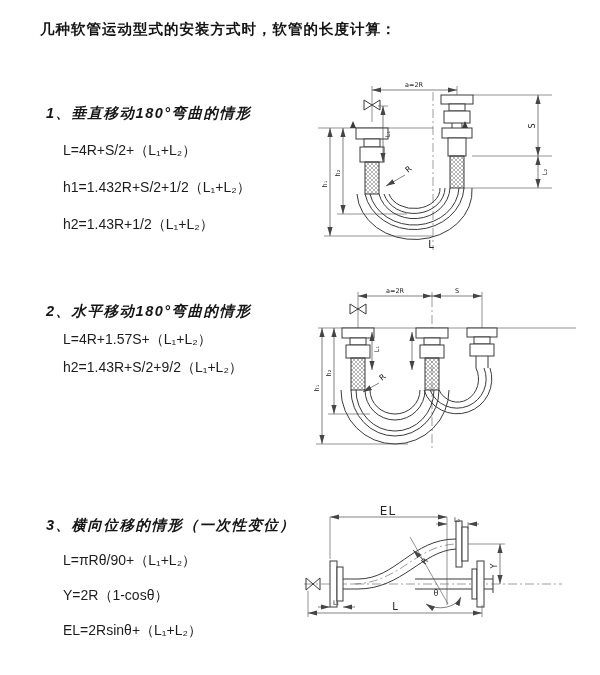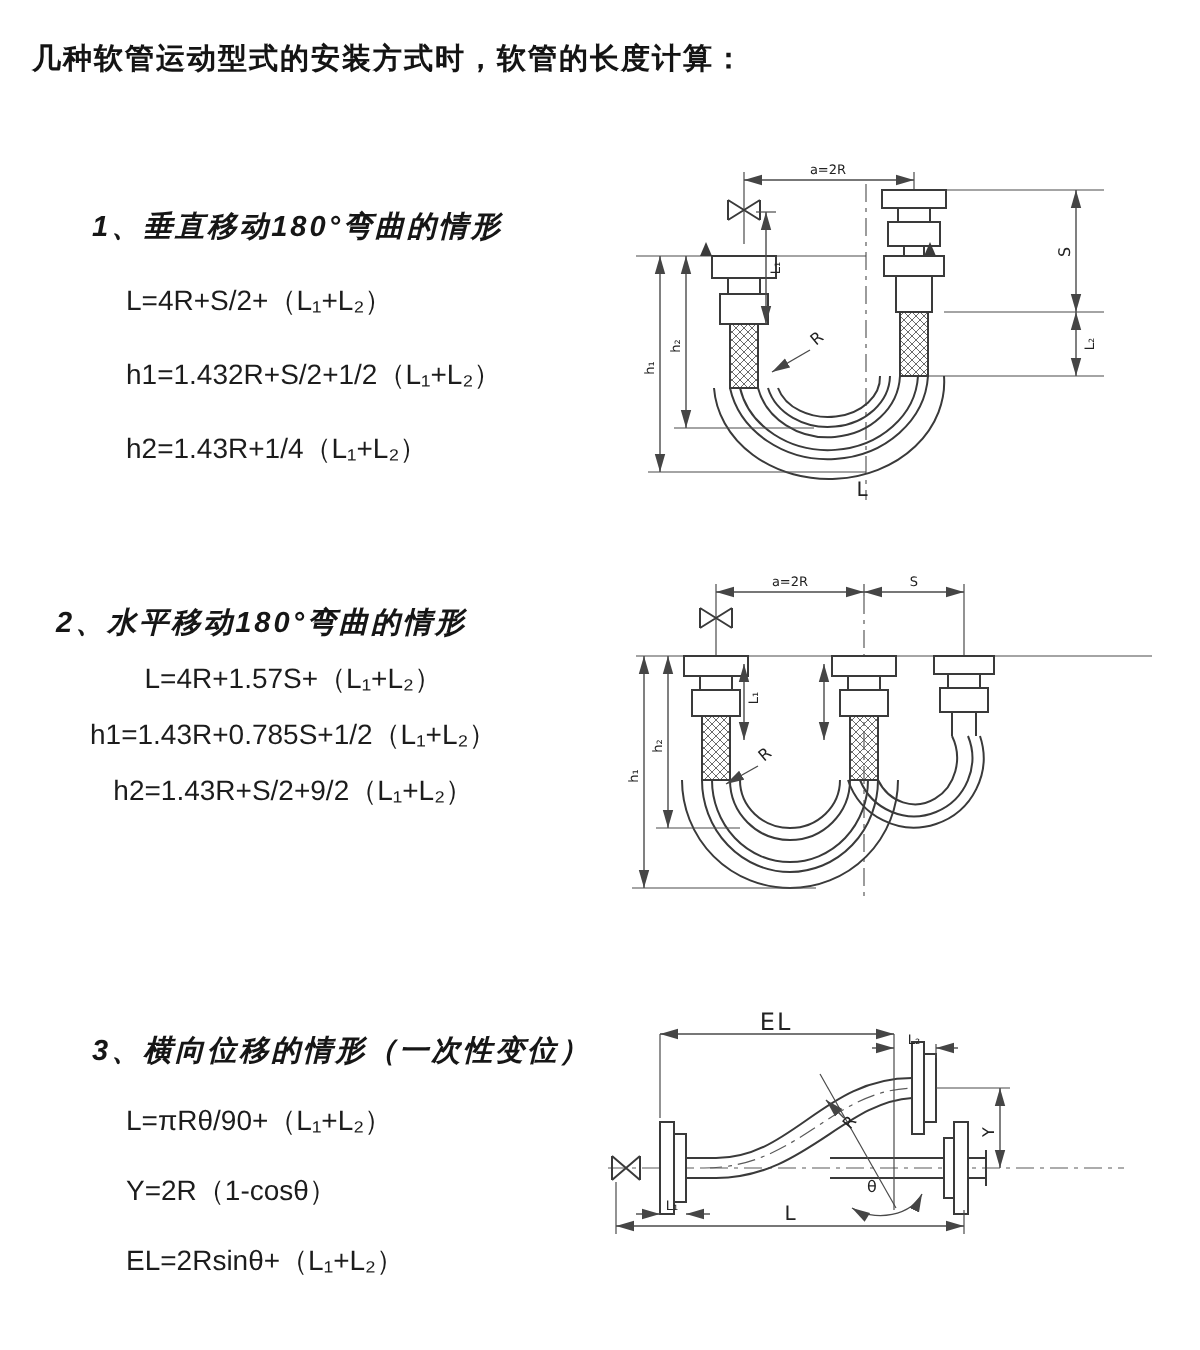--- a/index.html
+++ b/index.html
@@ -2,30 +2,30 @@
 <html><head>
 <meta charset="utf-8">
 <style>
   html,body{margin:0;padding:0;}
   body{
     width:600px;height:675px;background:#ffffff;position:relative;overflow:hidden;
     font-family:"Liberation Sans","DejaVu Sans",sans-serif;
     -webkit-font-smoothing:antialiased;
   }
   .page-title{
-    position:absolute;left:16px;top:20px;font-size:14.5px;font-weight:700;
+    position:absolute;left:40px;top:20px;font-size:14.5px;font-weight:700;
     color:#141414;letter-spacing:1px;text-align:right;
   }
   .section{position:absolute;color:#161616;}
   .section .heading{font-size:14.5px;font-weight:700;letter-spacing:1.5px;white-space:nowrap;font-style:italic;}
   .section .formula{font-size:14px;font-weight:500;margin-left:17px;white-space:nowrap;line-height:19px;color:#1c1c1c;}
   .sec1{left:46px;top:104px;}
   .sec1 .formula{margin-top:18px;}
-  .sec2{left:28px;top:302px;}
-  .sec2 .formula{margin-top:9px;text-align:center;}
+  .sec2{left:46px;top:302px;}
+  .sec2 .formula{margin-top:9px;}
   .sec3{left:46px;top:516px;}
   .sec3 .formula{margin-top:16px;}
   .diagram{position:absolute;}
   .d1{left:312px;top:76px;}
   .d2{left:308px;top:282px;}
   .d3{left:300px;top:505px;}
   svg .dl{stroke:#4a4a4a;stroke-width:0.7;fill:none;}
   svg .dr{stroke:#3a3a3a;stroke-width:1;fill:none;}
   svg .thin{stroke:#4a4a4a;stroke-width:0.6;fill:none;}
   svg .cl{stroke:#5a5a5a;stroke-width:0.6;stroke-dasharray:9 3 2 3;fill:none;}
@@ -38,27 +38,26 @@
 </style>
 </head>
 <body>
 
 <div class="page-title">几种软管运动型式的安装方式时，软管的长度计算：</div>
 
 <div class="section sec1">
   <div class="heading">1、垂直移动180°弯曲的情形</div>
   <div class="formula">L=4R+S/2+（L₁+L₂）</div>
   <div class="formula">h1=1.432R+S/2+1/2（L₁+L₂）</div>
-  <div class="formula">h2=1.43R+1/4（L₁+L₂）</div>
+  <div class="formula">h2=1.43R+1/2（L₁+L₂）</div>
 </div>
 
 <div class="section sec2">
   <div class="heading">2、水平移动180°弯曲的情形</div>
   <div class="formula">L=4R+1.57S+（L₁+L₂）</div>
-  <div class="formula">h1=1.43R+0.785S+1/2（L₁+L₂）</div>
   <div class="formula">h2=1.43R+S/2+9/2（L₁+L₂）</div>
 </div>
 
 <div class="section sec3">
   <div class="heading">3、横向位移的情形（一次性变位）</div>
   <div class="formula">L=πRθ/90+（L₁+L₂）</div>
   <div class="formula">Y=2R（1-cosθ）</div>
   <div class="formula">EL=2Rsinθ+（L₁+L₂）</div>
 </div>
 

